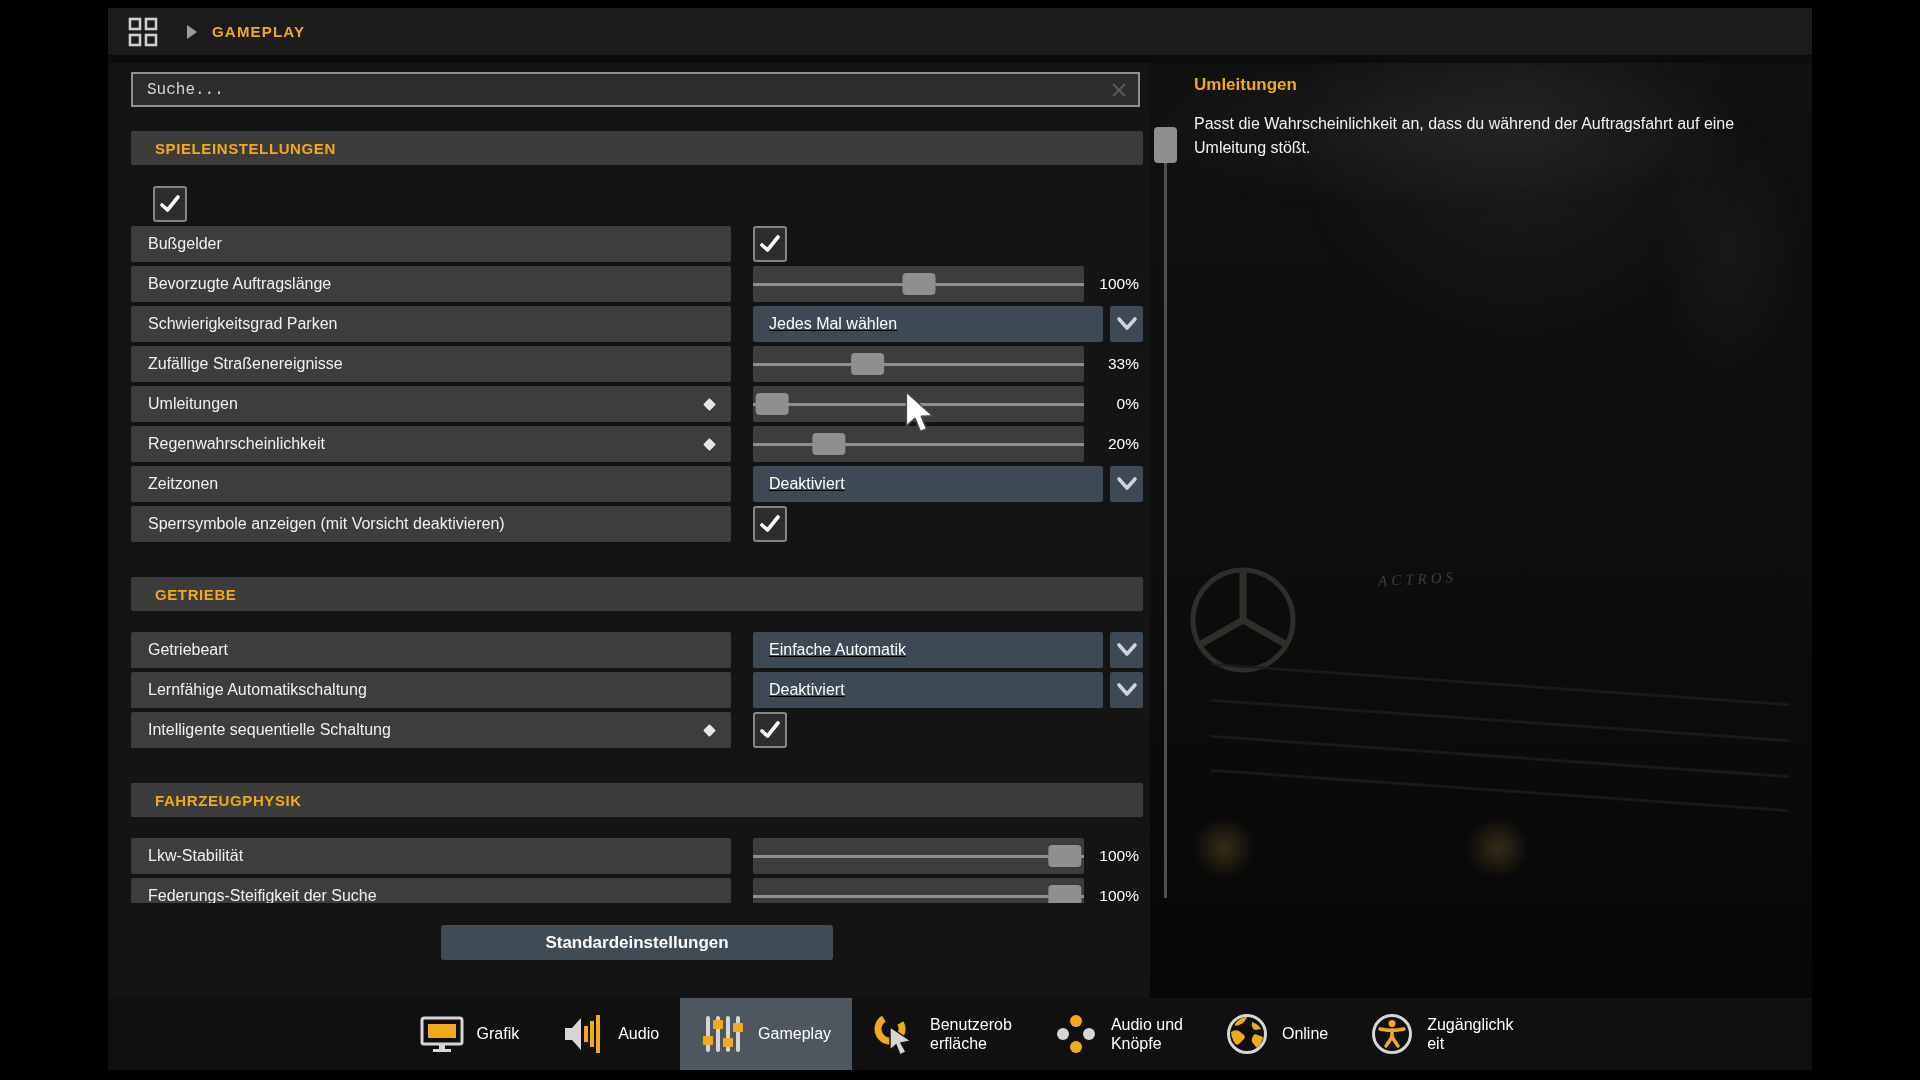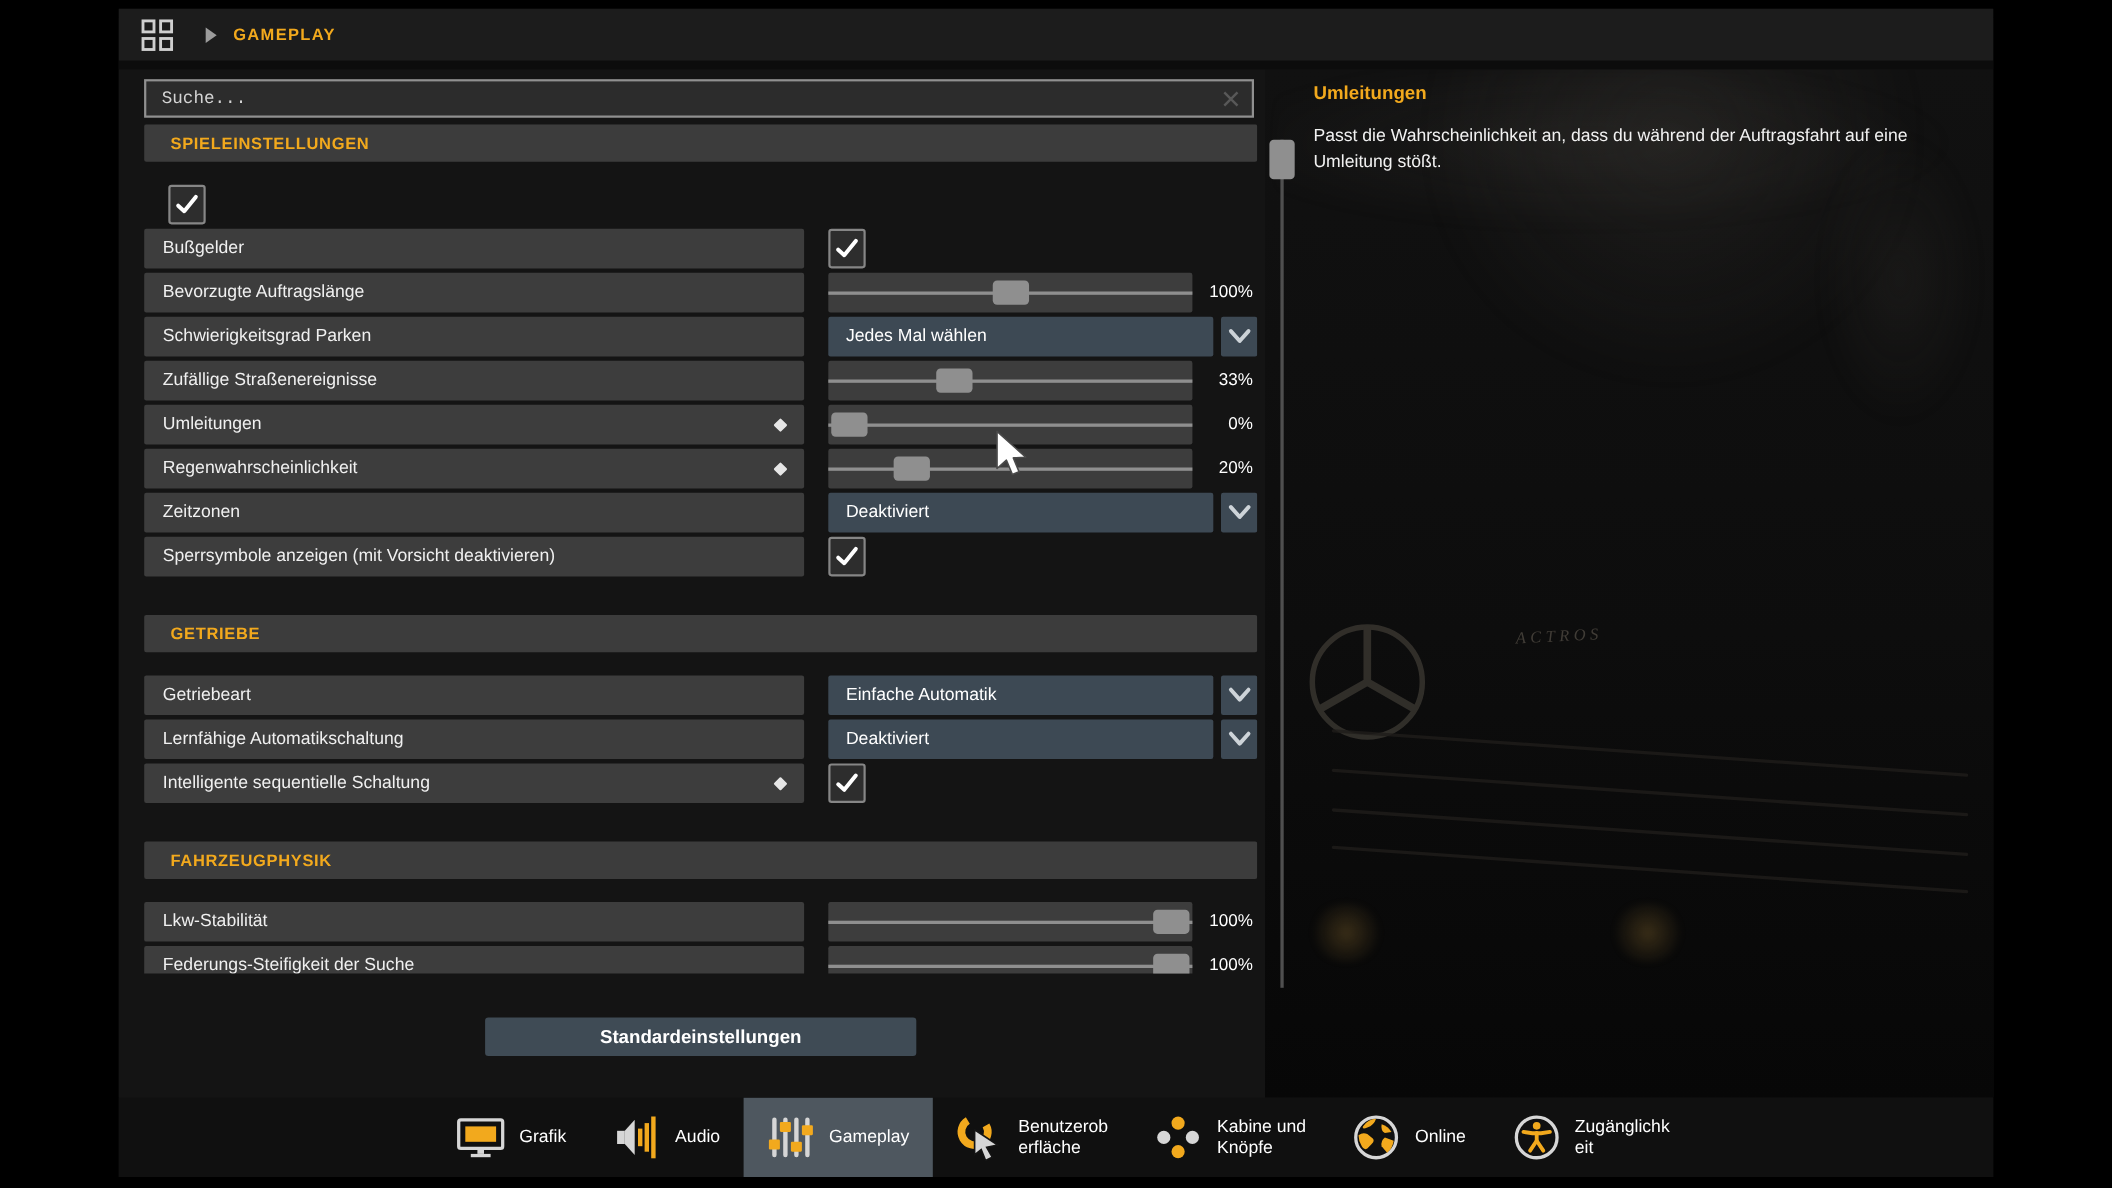--- a/index.html
+++ b/index.html
@@ -41,38 +41,38 @@
 
   
   .search-wrap { position:absolute; left:23px; top:17px; width:1009px; height:35px; background:#2c2c2c;
             border:2px solid #909090; display:flex; align-items:center; z-index:3; }
   .search-input { flex:1; background:transparent; border:0; outline:0; color:#e8e8e8; font-size:16px;
             padding:0 14px; font-family:Liberation Mono, monospace; }
   .search-input::placeholder { color:#d4d4d4; opacity:1; }
   .clear-x { margin-right:10px; display:flex; }
 
   
-  .settings-list { position:absolute; left:23px; top:58px; width:1012px; height:772px; overflow:hidden; z-index:2; }
+  .settings-list { position:absolute; left:23px; top:76px; width:1012px; height:772px; overflow:hidden; z-index:2; }
   .section-header { height:34px; background:#3c3c3c; border-radius:2px; display:flex; align-items:center; padding:0 24px; }
   .settings-list > .section-header:not(:first-child) { margin-top:35px; }
   .section-title { color:var(--accent); font-weight:bold; font-size:15px; letter-spacing:.6px; }
   .rows-wrap { margin-top:21px; }
   .row { display:flex; height:36px; margin-bottom:4px; }
   .row-label { width:600px; background:#3d3d3d; border-radius:2px; display:flex; align-items:center; padding:0 17px; }
   .label-text { color:#f0f0f0; font-size:16px; }
   .diamond { margin-left:auto; width:9px; height:9px; background:#e6e6e6; transform:rotate(45deg); border-radius:1px; }
   .ctrl { position:relative; margin-left:22px; width:390px; }
   .checkbox { width:34px; height:36px; border:2px solid #868686; background:#2d2d2d; border-radius:3px;
             display:flex; align-items:center; justify-content:center; }
   .slider { position:absolute; left:0; top:0; width:331px; height:36px; background:#3d3d3d; border-radius:2px; }
   .slider-track { position:absolute; left:0; right:0; top:17px; height:3px; background:#8f8f8f; }
   .slider-thumb { position:absolute; top:7px; width:33px; height:22px; background:#8f8f8f; border-radius:4px; }
   .row-value { position:absolute; right:4px; top:0; line-height:36px; color:#ffffff; font-size:15.5px; }
   .dd-main { position:absolute; left:0; top:0; width:350px; height:36px; background:#3d4954; border-radius:2px;
-            display:flex; align-items:center; padding:0 16px; }
+            display:flex; align-items:center; padding:0 16px;text-decoration:underline; }
   .dd-text { color:#fff; font-size:16px; }
   .dd-chevron { position:absolute; left:357px; top:0; width:33px; height:36px; background:#3d4954; border-radius:2px;
             display:flex; align-items:center; justify-content:center; }
 
   
   .scroll-track { position:absolute; left:1056px; top:72px; width:3px; height:771px; background:#4f4f4f; z-index:2; }
   .scroll-thumb { position:absolute; left:1046px; top:72px; width:23px; height:36px; background:#8f8f8f; border-radius:4px; z-index:3; }
 
   
   .infopanel { position:absolute; left:1086px; top:20px; width:600px; z-index:3; }
@@ -418,21 +418,21 @@
         </div>
         <div class="tab">
           <span class="tab-icon">
             <svg viewBox="0 0 40 40" width="40" height="40">
               <circle cx="20" cy="7" r="6" fill="var(--accent)"></circle>
               <circle cx="7" cy="20" r="6" fill="#d6d6d6"></circle>
               <circle cx="33" cy="20" r="6" fill="#d6d6d6"></circle>
               <circle cx="20" cy="33" r="6" fill="var(--accent)"></circle>
             </svg>
           </span>
-          <span class="tab-label">Kabine und
+          <span class="tab-label">Audio und
 Knöpfe</span>
         </div>
         <div class="tab">
           <span class="tab-icon">
             <svg viewBox="0 0 44 44" width="44" height="44">
               <circle cx="22" cy="22" r="18.5" fill="#101010" stroke="#d6d6d6" stroke-width="3"></circle>
               <path fill="var(--accent)" d="M10 12 q5 -7 12 -7 q-2 6 -8 8 q-5 2 -4 -1z"></path>
               <path fill="var(--accent)" d="M6 20 q4 -3 8 -1 l5 4 q2 2 -1 5 l-4 4 q-3 2 -5 -2 q-3 -5 -3 -10z"></path>
               <path fill="var(--accent)" d="M27 10 q6 2 9 7 l-6 1 q-4 -2 -3 -8z"></path>
               <path fill="var(--accent)" d="M30 22 l8 3 q-1 7 -6 11 l-5 -6 q-1 -5 3 -8z"></path>

